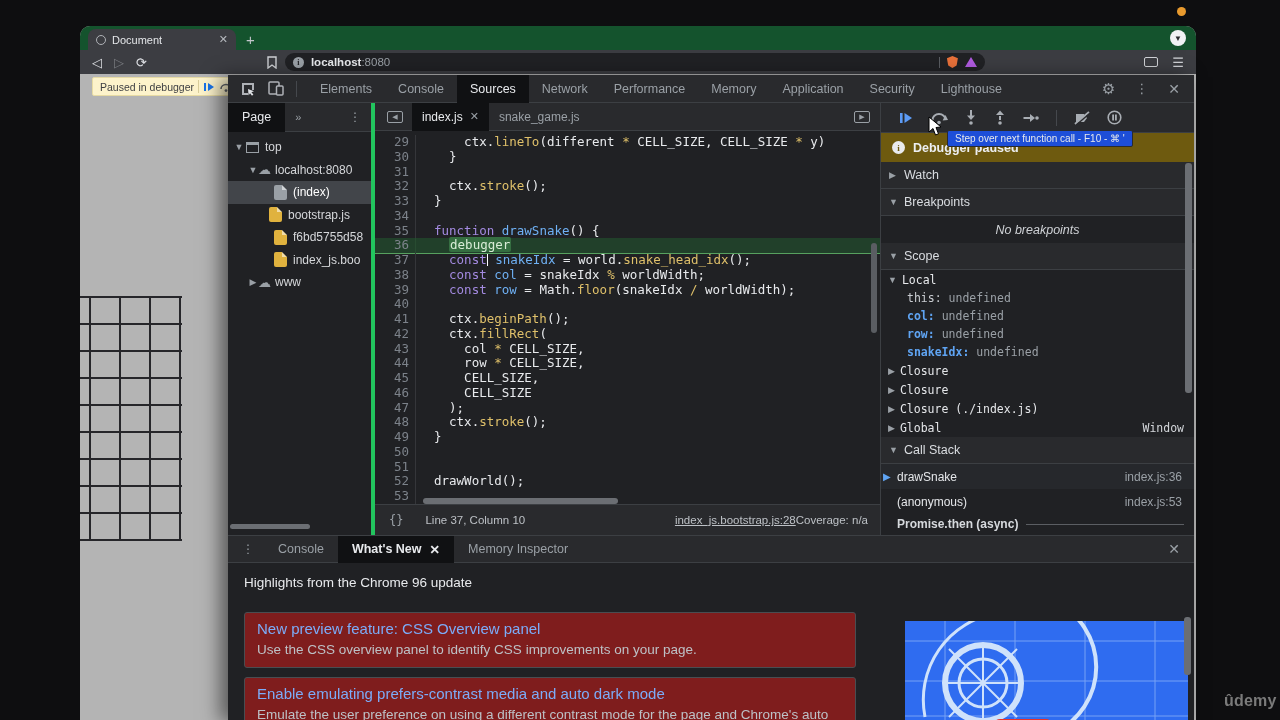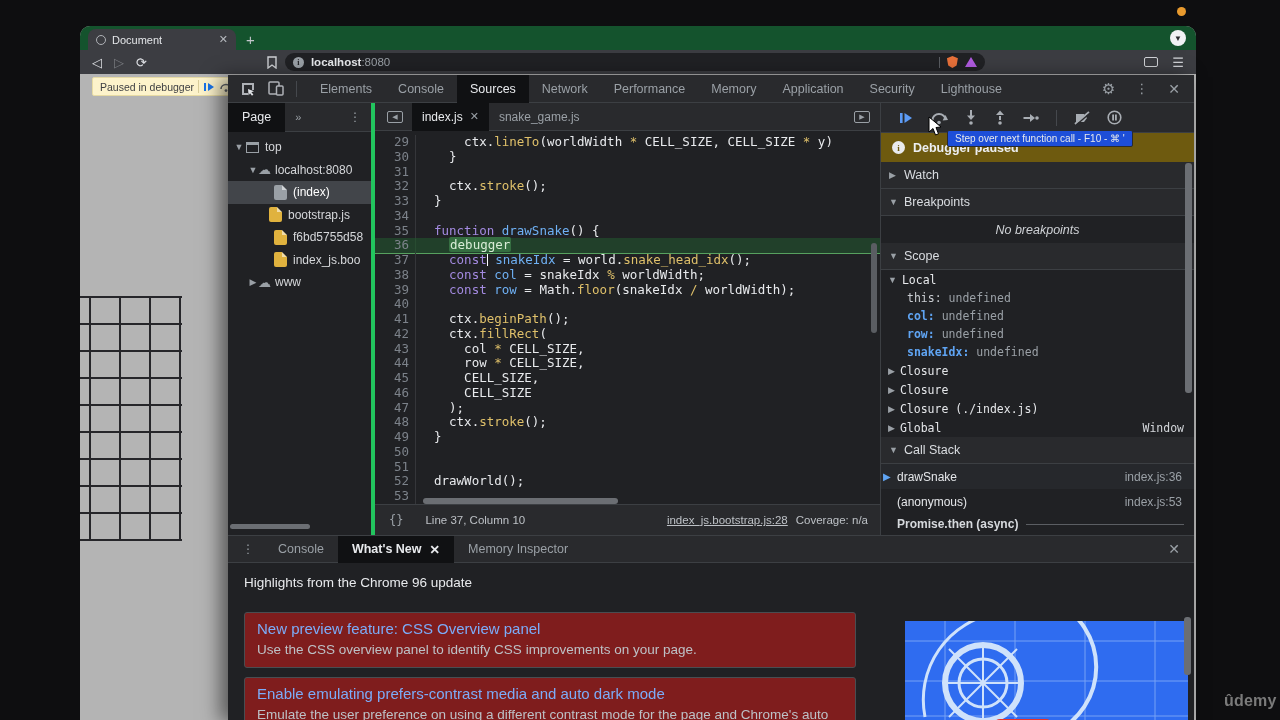--- a/index.html
+++ b/index.html
@@ -103,21 +103,21 @@
   .cline.exec .lbody { border-left-color:#57a15f22; }
   .tk-k { color:#a38ae0; } .tk-f { color:#dfc06a; } .tk-v { color:#6fb1f5; } .tk-o { color:#dfc06a; } .tk-p { color:#e8eaed; }
   .tk-d { color:#d9ecd7; background:#356e41; border-radius:2px; padding:0 1px; }
   .caret { display:inline-block; width:1px; height:12px; background:#fff; vertical-align:-2px; }
   .ed-hscroll { position:absolute; left:48px; top:395px; width:195px; height:6px; border-radius:3px; background:#6b6e73; }
   .ed-vscroll { position:absolute; right:3px; top:140px; width:6px; height:90px; border-radius:3px; background:#5a5d62; }
   .statusbar { position:absolute; left:0; bottom:0; width:100%; height:31px; background:#292a2d; border-top:1px solid #3c3f43;
                display:flex; align-items:center; font-size:11.5px; color:#bdc1c6; }
   .brace { margin-left:14px; color:#9aa0a6; font-family:"DejaVu Sans Mono", monospace; font-size:12px; }
   .linecol { margin-left:22px; }
-  .sb-right { margin-left:auto; margin-right:12px; display:flex; gap:8px; }
+  .sb-right { margin-left:auto; margin-right:12px; display:flex; }
   .sb-link { text-decoration:underline; color:#bdc1c6; }
 
   
   .sidebar { flex:1; border-left:1px solid #3c3f43; position:relative; background:#202124; overflow:hidden; }
   .sb-toolbar { height:30px; background:#292a2d; border-bottom:1px solid #3c3f43; display:flex; align-items:center; gap:17px; padding-left:18px; }
   .dbg-sep { width:1px; height:16px; background:#45484d; }
   .paused-bar { height:29px; background:#6e5a0f; color:#eceef1; font-size:12.5px; font-weight:bold;
                 display:flex; align-items:center; gap:8px; padding-left:11px; }
   .pinfo { width:13px; height:13px; border-radius:50%; background:#e9ebee; color:#6e5a0f; font-size:9px; font-weight:bold;
            display:flex; align-items:center; justify-content:center; font-family:"Liberation Serif", serif; flex:none; }
@@ -305,21 +305,21 @@
                 <span>index.js</span>
                 <span class="x">✕</span>
               </div>
               <div class="ed-tab">
                 <span>snake_game.js</span>
               </div>
             </span>
           <span class="boxic right">▶</span>
         </div>
         <div class="code" id="code">
-            <div class="cline"><span class="lnum">29</span><span class="lbody"><span class="tk-p">    ctx.</span><span class="tk-f">lineTo</span><span class="tk-p">(worldWidth </span><span class="tk-o">*</span><span class="tk-p"> CELL_SIZE, CELL_SIZE </span><span class="tk-o">*</span><span class="tk-p"> y)</span></span></div>
+            <div class="cline"><span class="lnum">29</span><span class="lbody"><span class="tk-p">    ctx.</span><span class="tk-f">lineTo</span><span class="tk-p">(different </span><span class="tk-o">*</span><span class="tk-p"> CELL_SIZE, CELL_SIZE </span><span class="tk-o">*</span><span class="tk-p"> y)</span></span></div>
             <div class="cline"><span class="lnum">30</span><span class="lbody"><span class="tk-p">  }</span></span></div>
             <div class="cline"><span class="lnum">31</span><span class="lbody"></span></div>
             <div class="cline"><span class="lnum">32</span><span class="lbody"><span class="tk-p">  ctx.</span><span class="tk-f">stroke</span><span class="tk-p">();</span></span></div>
             <div class="cline"><span class="lnum">33</span><span class="lbody"><span class="tk-p">}</span></span></div>
             <div class="cline"><span class="lnum">34</span><span class="lbody"></span></div>
             <div class="cline"><span class="lnum">35</span><span class="lbody"><span class="tk-k">function</span><span class="tk-p"> </span><span class="tk-v">drawSnake</span><span class="tk-p">() {</span></span></div>
             <div class="cline exec"><span class="lnum">36</span><span class="lbody"><span class="tk-p">  </span><span class="tk-d">debugger</span></span></div>
             <div class="cline"><span class="lnum">37</span><span class="lbody"><span class="tk-p">  </span><span class="tk-k">const</span><span class="caret"></span><span class="tk-p"> </span><span class="tk-v">snakeIdx</span><span class="tk-p"> = world.</span><span class="tk-f">snake_head_idx</span><span class="tk-p">();</span></span></div>
             <div class="cline"><span class="lnum">38</span><span class="lbody"><span class="tk-p">  </span><span class="tk-k">const</span><span class="tk-p"> </span><span class="tk-v">col</span><span class="tk-p"> = snakeIdx </span><span class="tk-o">%</span><span class="tk-p"> worldWidth;</span></span></div>
             <div class="cline"><span class="lnum">39</span><span class="lbody"><span class="tk-p">  </span><span class="tk-k">const</span><span class="tk-p"> </span><span class="tk-v">row</span><span class="tk-p"> = Math.</span><span class="tk-f">floor</span><span class="tk-p">(snakeIdx </span><span class="tk-o">/</span><span class="tk-p"> worldWidth);</span></span></div>

